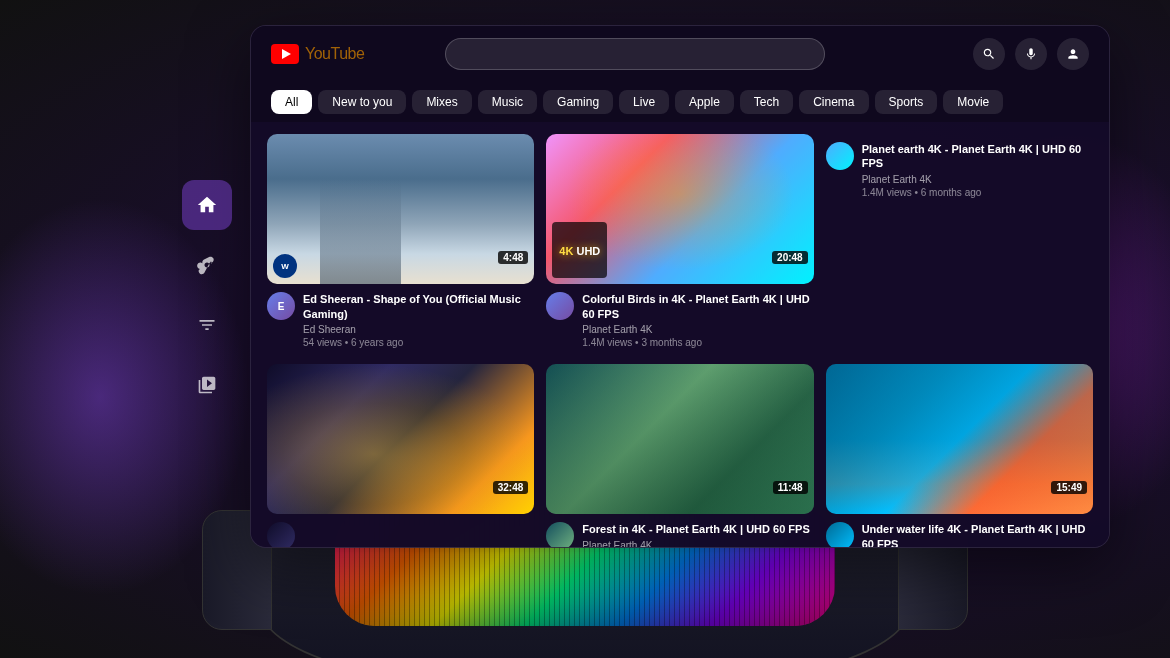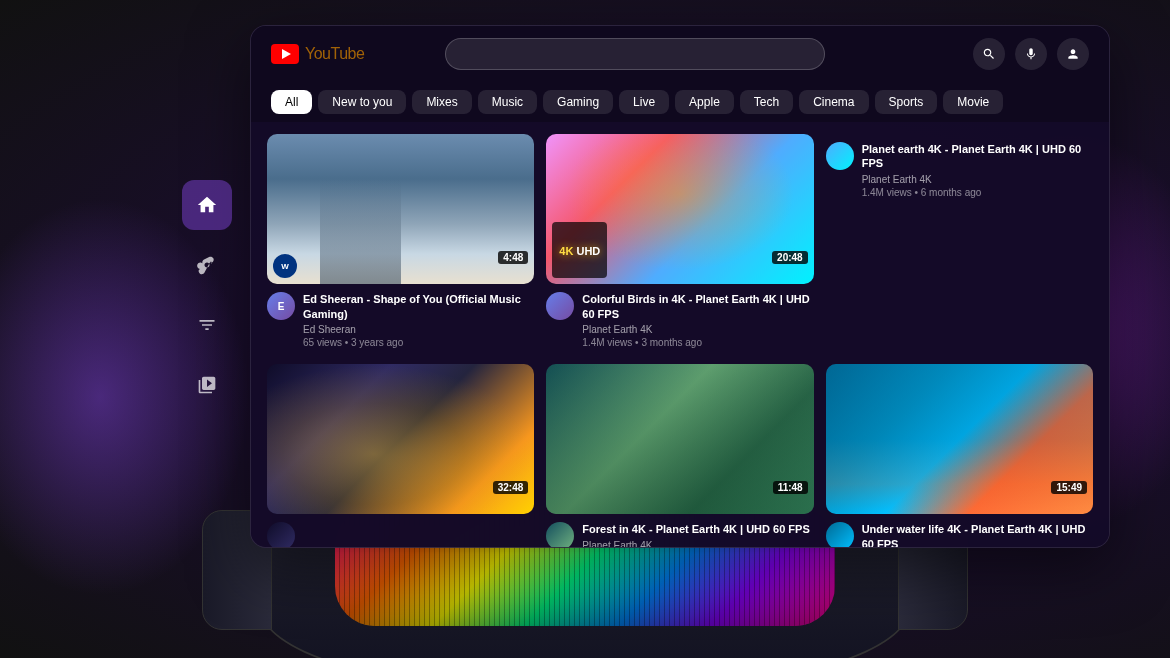--- a/index.html
+++ b/index.html
@@ -448,21 +448,21 @@
 
           <div style="position:absolute;bottom:0;left:20%;width:30%;height:70%;background:linear-gradient(180deg,transparent,rgba(60,80,100,0.6));border-radius:4px 4px 0 0;"></div>
           <div class="thumb-warner">W</div>
           <div class="thumb-duration">4:48</div>
         </div>
         <div class="video-info">
           <div class="channel-avatar avatar-ed">E</div>
           <div class="video-meta">
             <div class="video-title">Ed Sheeran - Shape of You (Official Music Gaming)</div>
             <div class="video-channel">Ed Sheeran</div>
-            <div class="video-stats">65 views • 3 years ago</div>
+            <div class="video-stats">54 views • 6 years ago</div>
           </div>
         </div>
       </div>
 
       <div class="video-card">
         <div class="video-thumbnail thumb-2">
 
           <div style="position:absolute;inset:0;background:radial-gradient(ellipse at 50% 40%, rgba(255,165,0,0.4) 0%, transparent 60%);"></div>
           <div class="thumb-badge">
             <span class="thumb-badge-4k"><span>4K</span> UHD</span>

